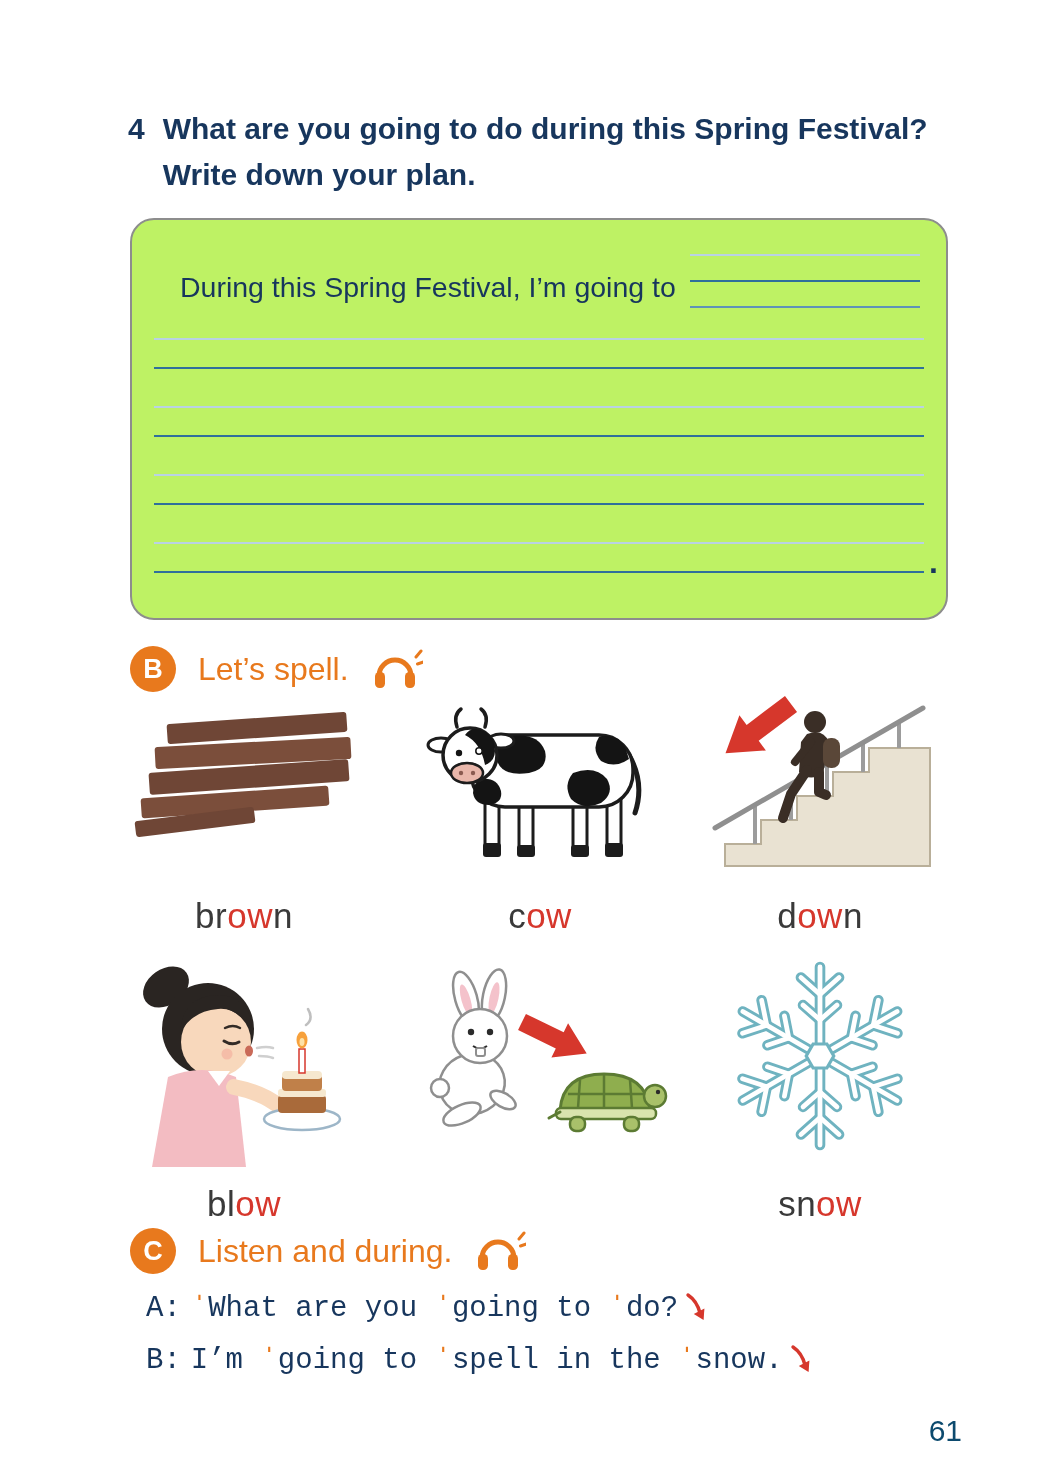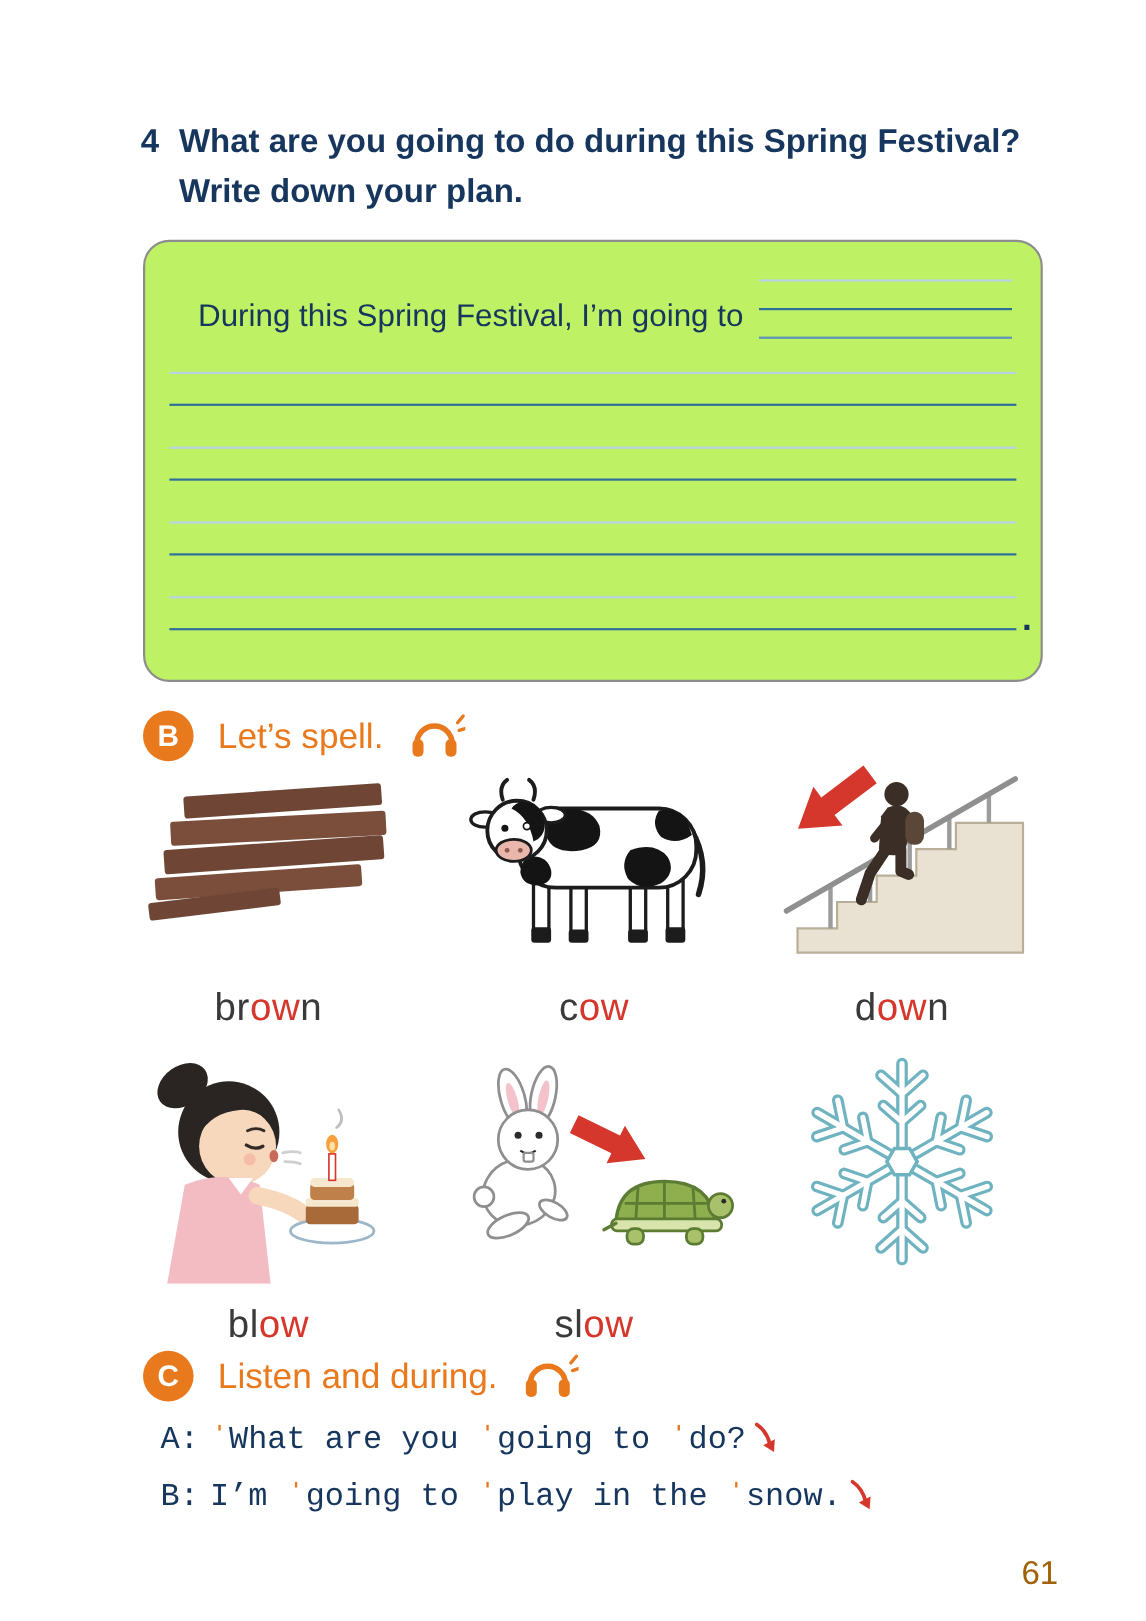--- a/index.html
+++ b/index.html
@@ -57,21 +57,21 @@
   .word { margin-top:14px; font-size:35px; color:#3a3a3a; letter-spacing:.5px; font-weight:500; }
   .word .red { color:#d6372c; }
 
   
   .dia { position:absolute; left:146px; font-size:29px; color:#17365d; font-weight:500;font-family:Liberation Mono, monospace; }
   .dia-a { top:1292px; } .dia-b { top:1344px; }
   .spk { margin-right:10px; }
   .stress { color:#e8791d; font-weight:bold; }
   .tone-arrow { vertical-align:-6px; margin-left:5px; }
 
-  .page-num { position:absolute; right:80px; top:1414px; font-size:30px; color:#a16207; }
+  .page-num { position:absolute; right:80px; top:1414px; font-size:30px; color:#0c4a6e; }
 </style>
 </head>
 <body>
 
 <div class="page">
 
   <div class="heading">
     <span>4</span>
     <div>
       <div>What are you going to do during this Spring Festival?</div>
@@ -253,21 +253,20 @@
         <path d="M150 146 Q153 110 194 110 Q236 110 240 146 Z" fill="#8fae4e" stroke="#5c7b33" stroke-width="3"></path>
         <path d="M170 116 L168 144 M194 110 L194 146 M220 116 L222 144 M158 130 L236 130" stroke="#5c7b33" stroke-width="2.5" fill="none"></path>
         <circle cx="245" cy="132" r="11" fill="#a9c16a" stroke="#5c7b33" stroke-width="2.5"></circle>
         <circle cx="248" cy="128" r="2.2" fill="#2b2b2b"></circle>
         <rect x="146" y="144" width="100" height="11" rx="5" fill="#d9e4ad" stroke="#5c7b33" stroke-width="2.5"></rect>
         <rect x="160" y="153" width="15" height="14" rx="6" fill="#a9c16a" stroke="#5c7b33" stroke-width="2.5"></rect>
         <rect x="214" y="153" width="15" height="14" rx="6" fill="#a9c16a" stroke="#5c7b33" stroke-width="2.5"></rect>
         <path d="M150 148 l-11 6" stroke="#5c7b33" stroke-width="3" stroke-linecap="round"></path>
       </svg>
     </div>
-    <div class="word"><span>sl</span><span class="red">ow</span><span></span></div>
   </div>
 
   <div class="cell r2 c3">
     <div class="img-wrap">
       <svg width="212" height="212" viewBox="0 0 200 200">
         <defs>
           <g id="sf-arm">
             <line x1="100" y1="100" x2="100" y2="16"></line>
             <line x1="100" y1="42" x2="82" y2="26"></line>
             <line x1="100" y1="42" x2="118" y2="26"></line>
@@ -281,38 +280,39 @@
             <use href="#sf-arm" transform="rotate(180 100 100)"></use>
             <use href="#sf-arm" transform="rotate(240 100 100)"></use>
             <use href="#sf-arm" transform="rotate(300 100 100)"></use>
           </g>
         </defs>
         <use href="#sf-star" stroke="#6fb3c0" stroke-width="10" stroke-linecap="round" fill="none"></use>
         <use href="#sf-star" stroke="#ffffff" stroke-width="4.5" stroke-linecap="round" fill="none"></use>
         <polygon points="113,100 106.5,111.3 93.5,111.3 87,100 93.5,88.7 106.5,88.7" fill="#ffffff" stroke="#6fb3c0" stroke-width="3"></polygon>
       </svg>
     </div>
+    <div class="word"><span>sn</span><span class="red">ow</span><span></span></div>
   </div>
 
   <div class="sec sec-c">
     <div class="badge">C</div>
     <div class="sec-title">Listen and during.</div>
     <svg width="52" height="46" viewBox="0 0 52 46">
       <path d="M8 30 a16 16 0 0 1 32 0" stroke="#e8791d" stroke-width="5" fill="none" stroke-linecap="round"></path>
       <rect x="4" y="26" width="10" height="16" rx="4.5" fill="#e8791d"></rect>
       <rect x="34" y="26" width="10" height="16" rx="4.5" fill="#e8791d"></rect>
       <path d="M45 11 l5 -6 M46.5 18 l6 -2" stroke="#e8791d" stroke-width="3" stroke-linecap="round"></path>
     </svg>
   </div>
 
   <div class="dia dia-a"><span class="spk">A:</span><span></span><span class="stress">ˈ</span><span>What are you </span><span class="stress">ˈ</span><span>going to </span><span class="stress">ˈ</span><span>do?</span><svg class="tone-arrow" width="26" height="30" viewBox="0 0 26 30">
         <path d="M5 3 C 11 7, 15 13, 17 21" stroke="#d6372c" stroke-width="3.4" fill="none" stroke-linecap="round"></path>
         <polygon points="20.6,28.1 10.8,21.9 21.4,16.5" fill="#d6372c"></polygon>
       </svg></div>
 
-  <div class="dia dia-b"><span class="spk">B:</span><span>I’m </span><span class="stress">ˈ</span><span>going to </span><span class="stress">ˈ</span><span>play in the </span><span class="stress">ˈ</span><span>snow.</span><svg class="tone-arrow" width="26" height="30" viewBox="0 0 26 30">
+  <div class="dia dia-b"><span class="spk">B:</span><span>I’m </span><span class="stress">ˈ</span><span>going to </span><span class="stress">ˈ</span><span>spell in the </span><span class="stress">ˈ</span><span>snow.</span><svg class="tone-arrow" width="26" height="30" viewBox="0 0 26 30">
         <path d="M5 3 C 11 7, 15 13, 17 21" stroke="#d6372c" stroke-width="3.4" fill="none" stroke-linecap="round"></path>
         <polygon points="20.6,28.1 10.8,21.9 21.4,16.5" fill="#d6372c"></polygon>
       </svg></div>
 
   <div class="page-num">61</div>
 
 </div>
 
 </body></html>

